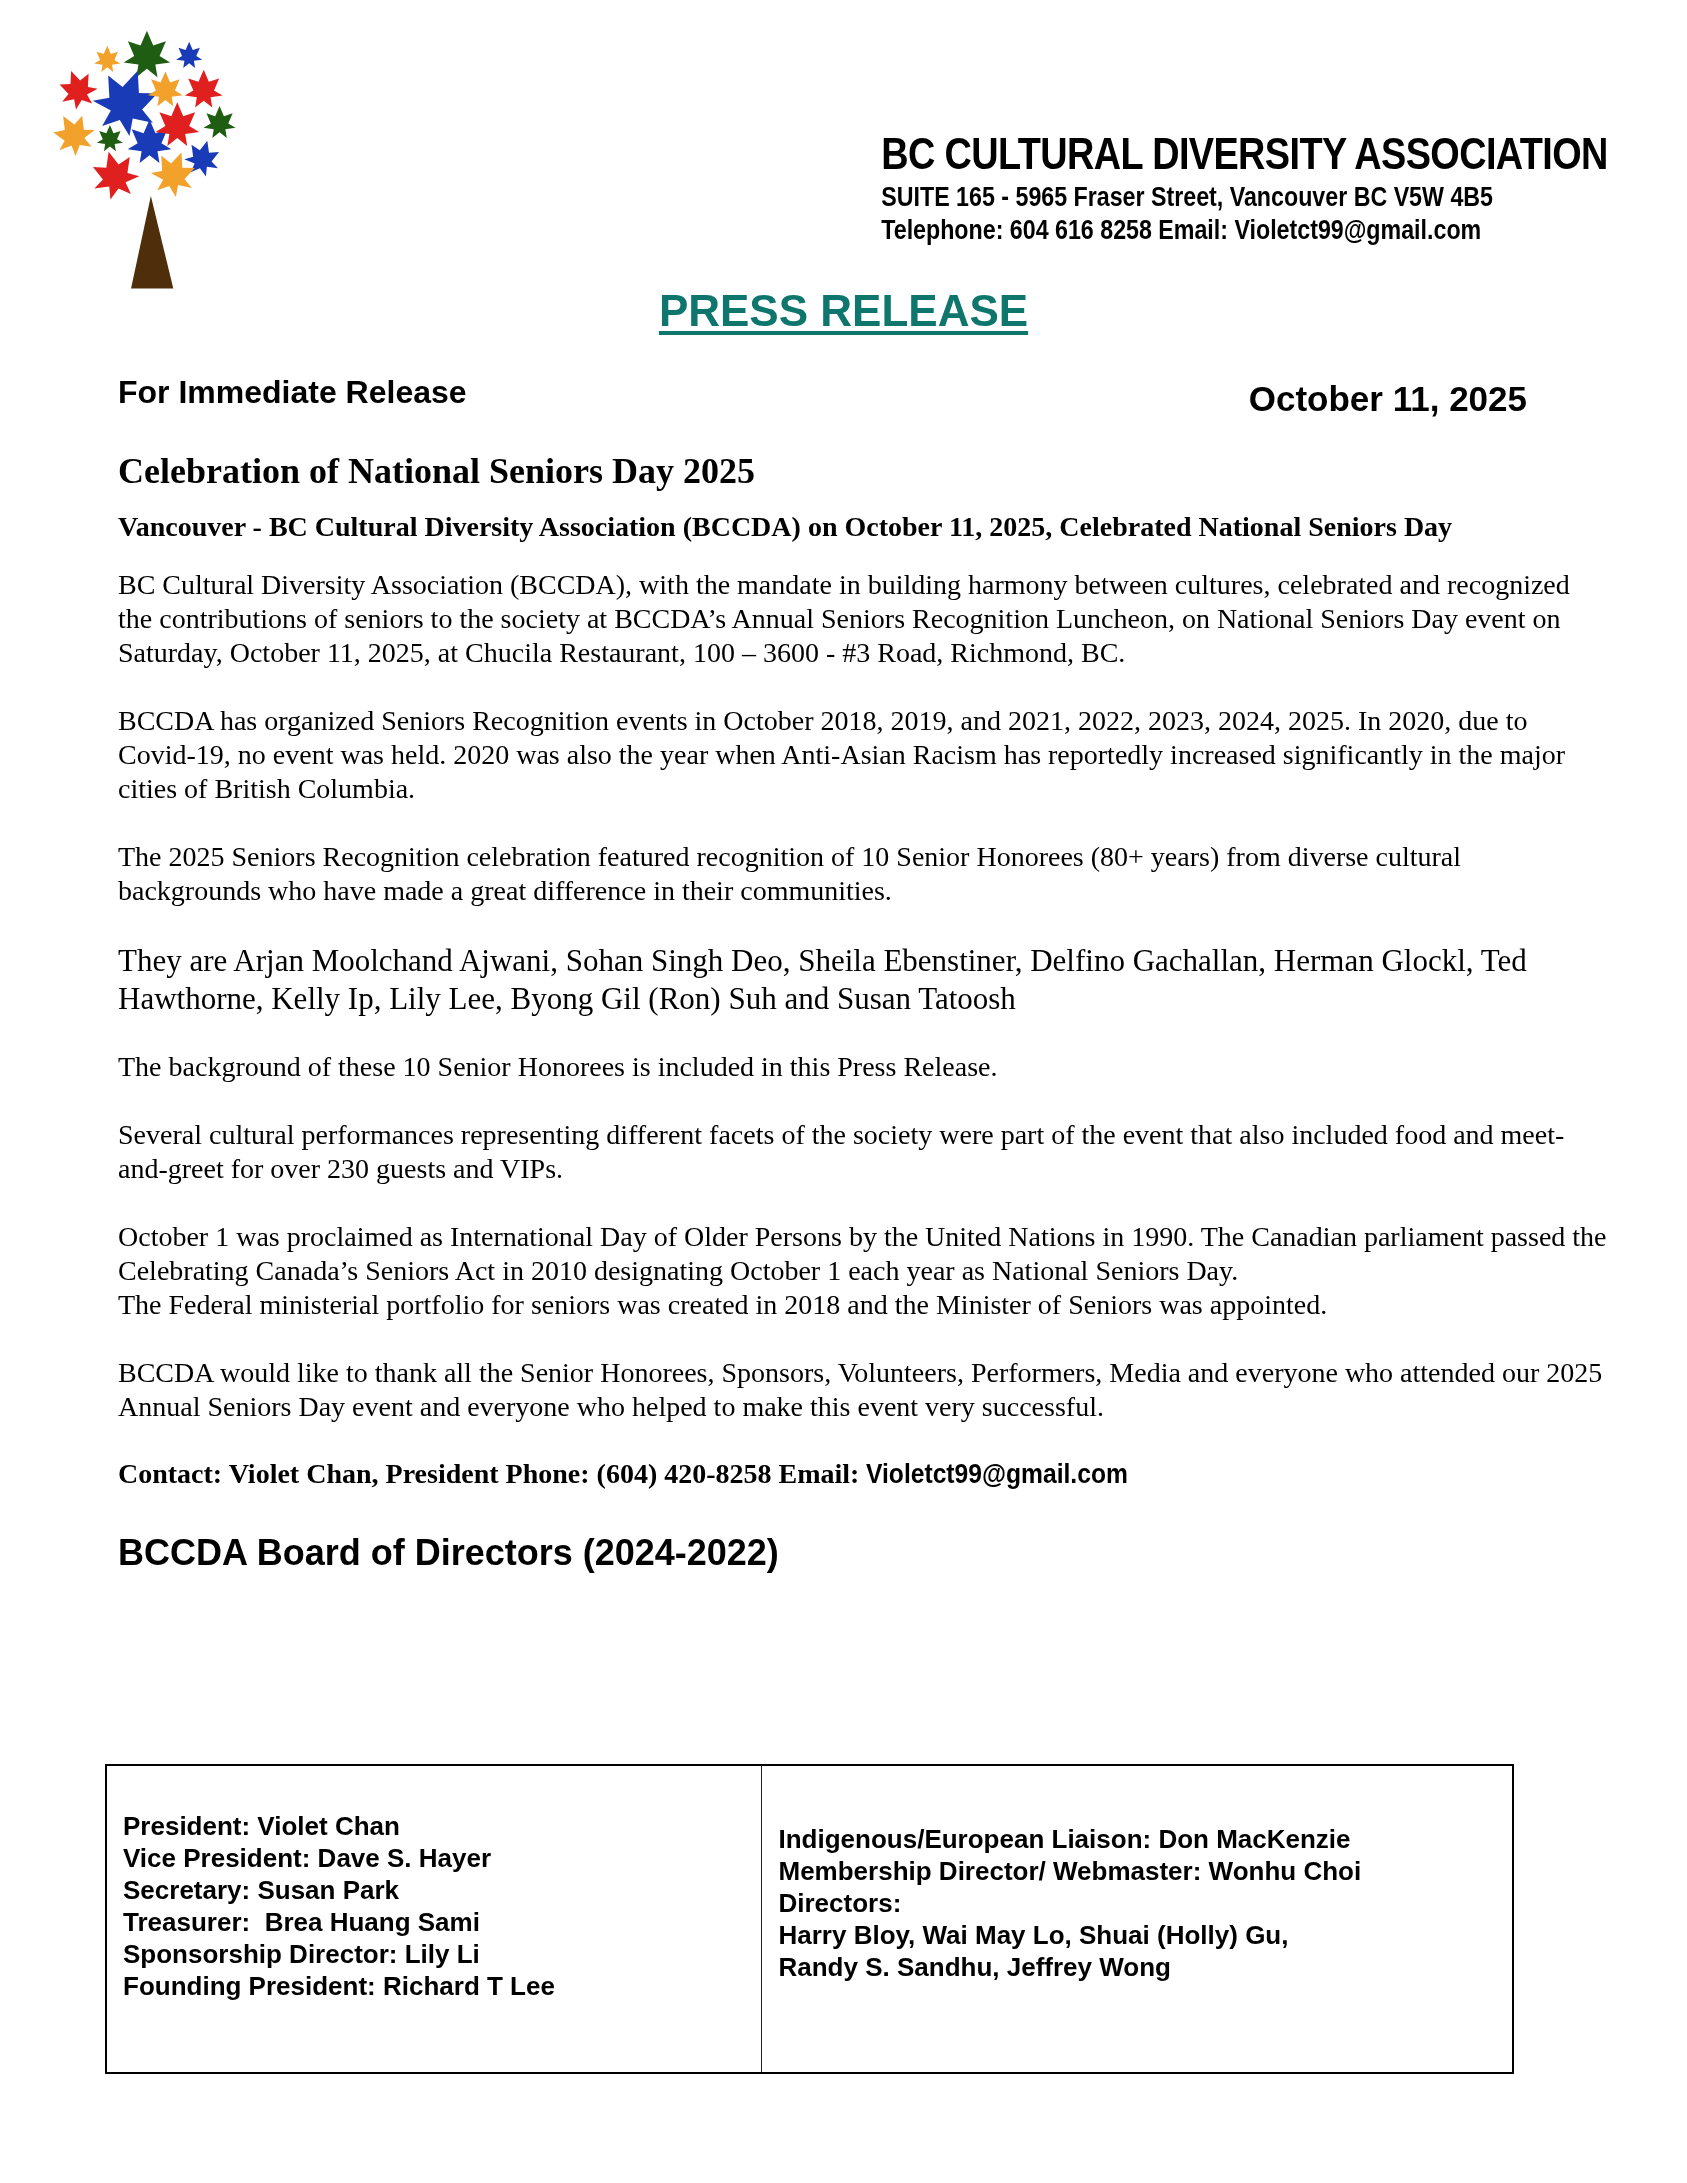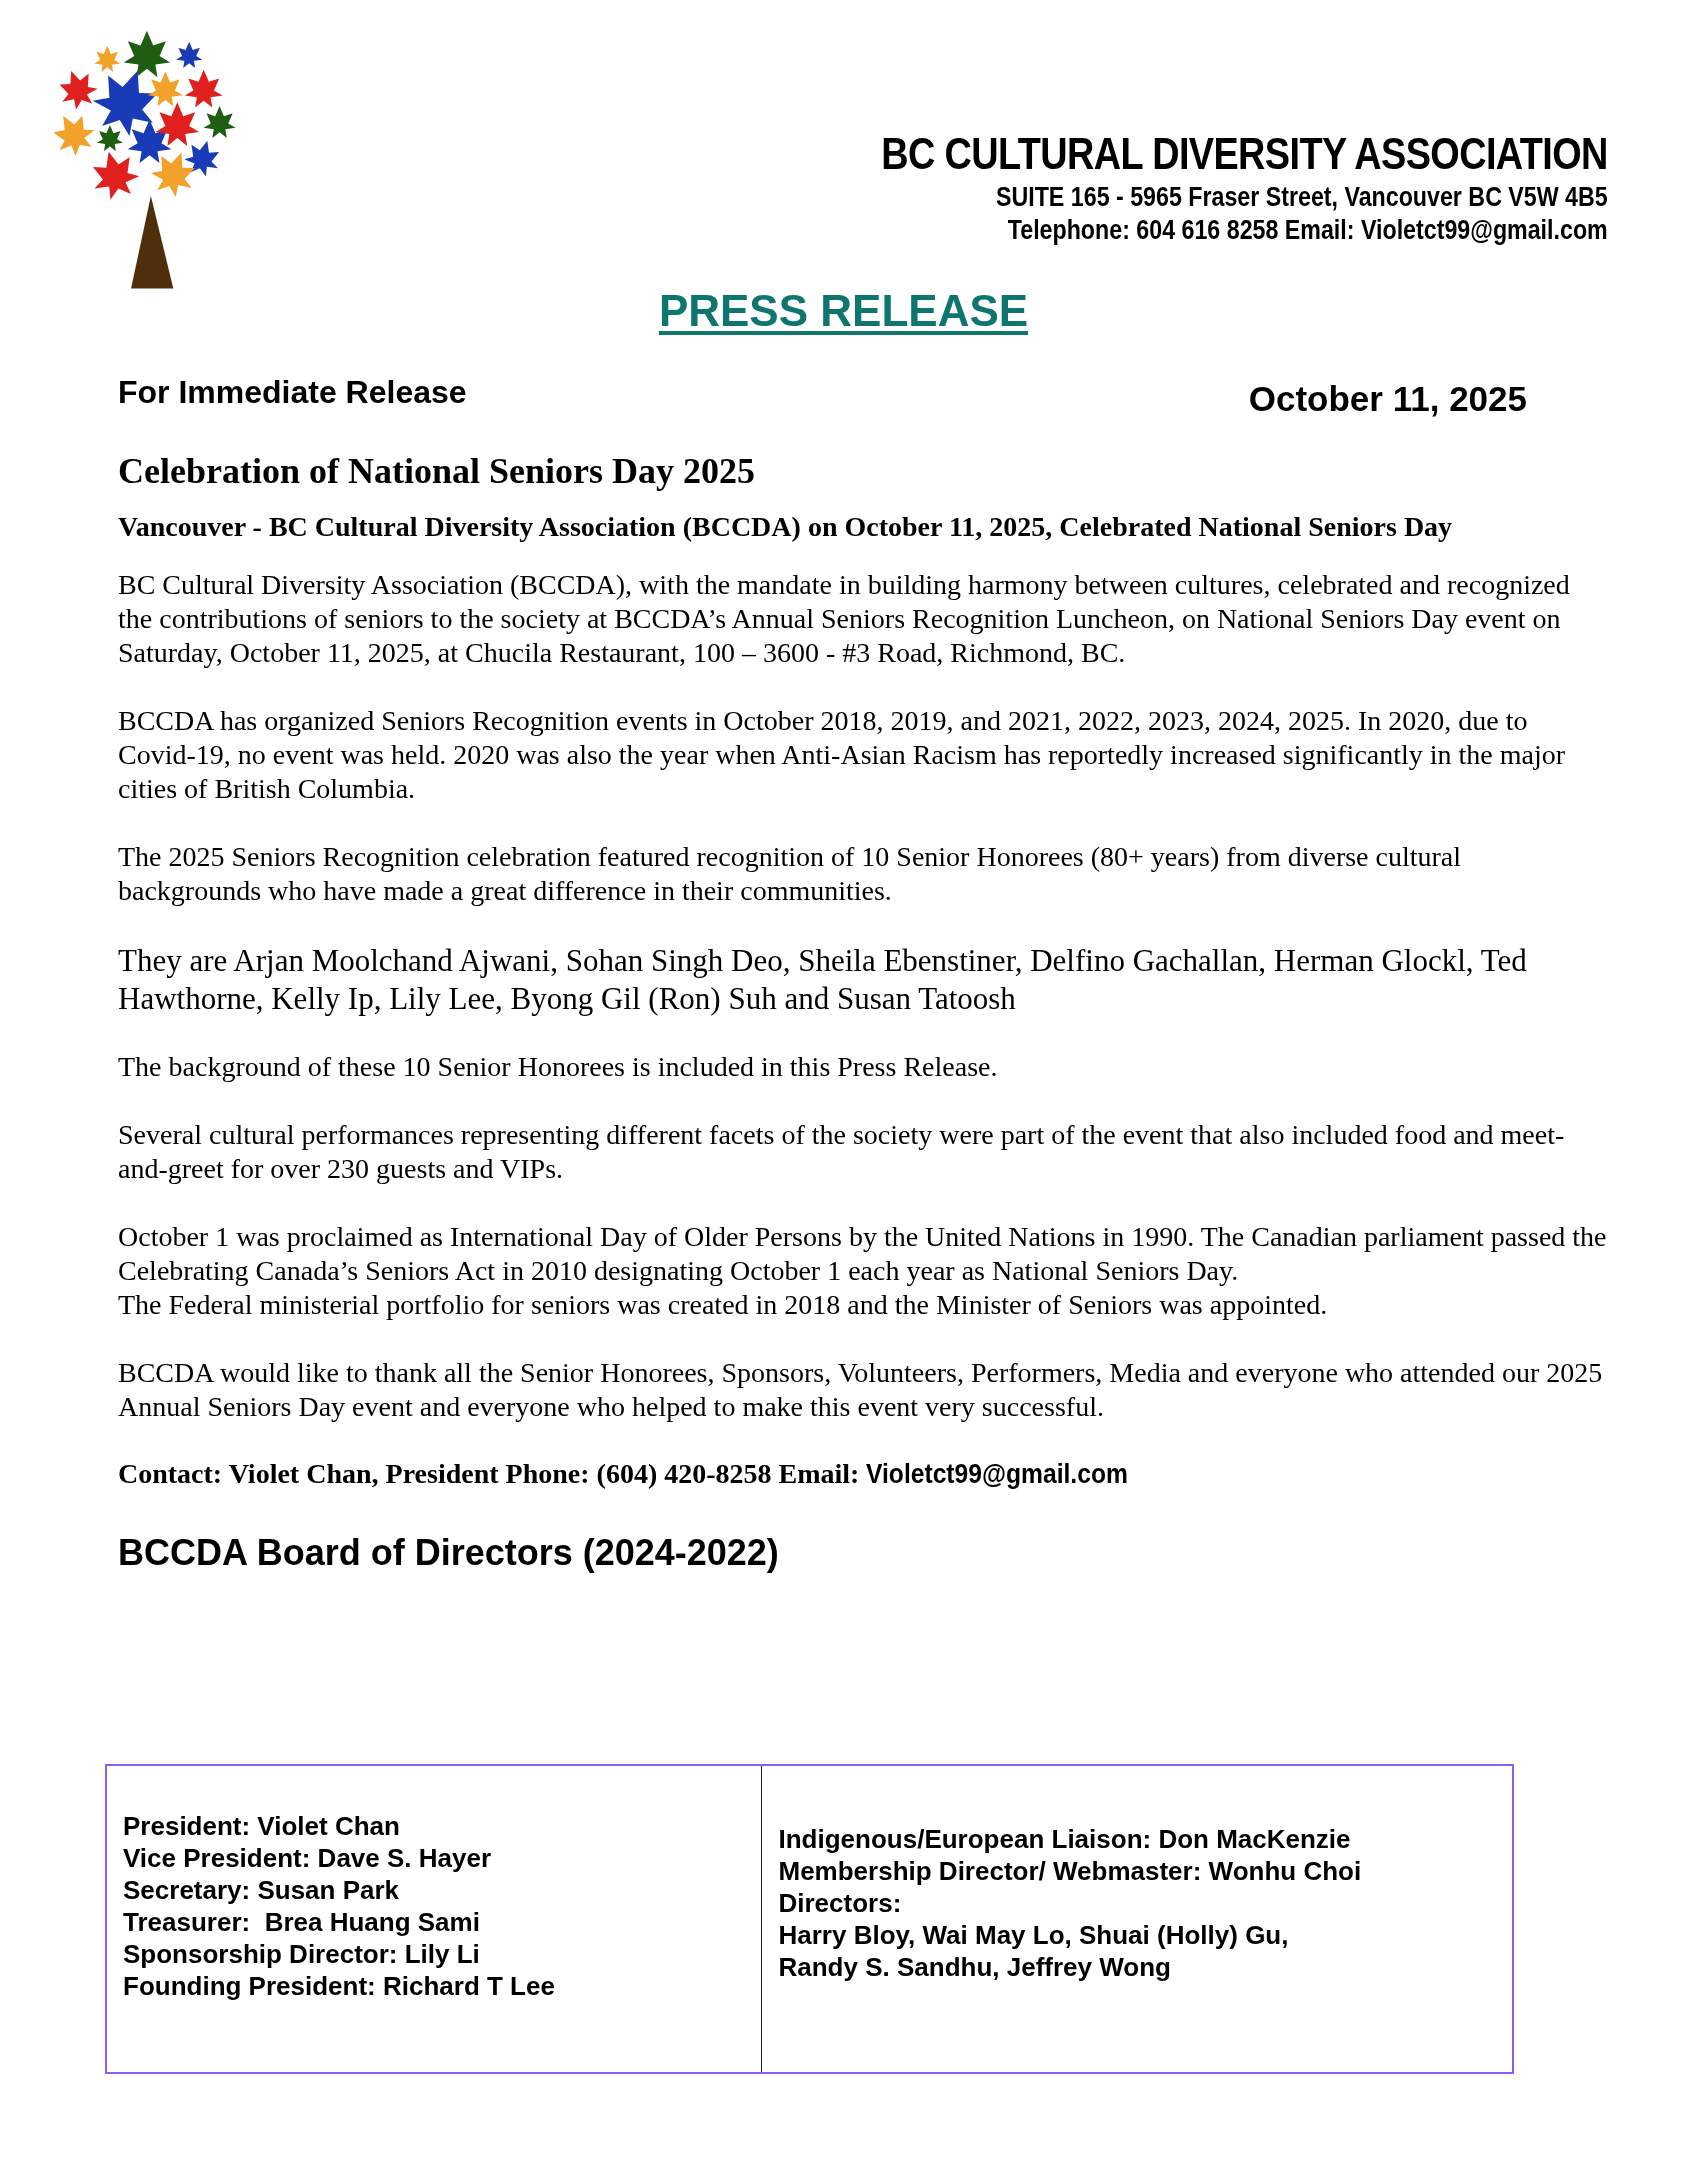--- a/index.html
+++ b/index.html
@@ -2,42 +2,42 @@
 <html style="font-size:10.6px"><head>
 <meta charset="utf-8">
 <style>
   html, body { margin: 0; padding: 0; background: #ffffff; }
   body { width: 1687px; height: 2183px; position: relative; overflow: hidden; color: #000; }
   .sans { font-family: "Liberation Sans", "DejaVu Sans", sans-serif; }
   .serif { font-family: "Liberation Serif", "DejaVu Serif", serif; }
 
   #logo { position: absolute; left: 41px; top: 26.5px; width: 225px; height: 284px; }
 
-  .org { position: absolute; right: 79px; top: 132px; text-align: right; }
+  .org { position: absolute; right: 79px; top: 132px; text-align: left; }
   .org-name { font-size: 44px; font-weight: bold; letter-spacing: -0.7px; transform: scaleX(0.86); transform-origin: right; line-height: 1; white-space: nowrap; }
   .org-line { font-size: 27px; font-weight: bold; transform: scaleX(0.86); transform-origin: right; line-height: 1.2; white-space: nowrap; margin-top: 5.3px; }
   .org-line + .org-line { margin-top: 0; }
 
   .press { position: absolute; left: 0; width: 1687px; top: 286px; text-align: center; }
   .press span { font-size: 44px; font-weight: bold; color: #0f766e; text-decoration: underline; text-decoration-thickness: 4px; text-underline-offset: 5.3px; }
 
   .row-release { position: absolute; left: 118px; top: 374px; width: 1409px; }
   .for-release { font-size: 32px; font-weight: bold; }
   .release-date { position: absolute; right: 0; top: 5.3px; font-size: 35px; font-weight: bold; }
 
   .content { position: absolute; left: 118px; top: 450px; width: 1495px; }
   .headline { font-size: 36px; font-weight: bold; margin: 0 0 17px 0; line-height: 1.2; }
   .subhead { font-size: 28px; font-weight: bold; margin: 0 0 24px 0; line-height: 1.2; }
   .para { font-size: 28px; line-height: 34px; margin: 0 4px 34px 0; }
   .names { font-size: 31px; font-weight: normal; line-height: 38px; margin: 0 0 32px 0; }
   .contact { font-size: 28px; font-weight: bold; margin: 0 0 42px 0; }
   .contact .email { font-family: "Liberation Sans", "DejaVu Sans", sans-serif; transform: scaleX(0.88); display: inline-block; transform-origin: left; }
   .board-title { font-size: 36px; font-weight: bold; margin: 0; }
 
-  .board-table { position: absolute; left: 105px; top: 1764px; width: 1409px; height: 310px; border: 2px solid #8b5cf6; display: flex; box-sizing: border-box; }
+  .board-table { position: absolute; left: 105px; top: 1764px; width: 1409px; height: 310px; border: 2px solid #000000; display: flex; box-sizing: border-box; }
   .board-col { box-sizing: border-box; height: 100%; display: flex; flex-direction: column; justify-content: center; font-size: 26px; font-weight: bold; line-height: 32px; }
   .board-col.left { width: 655px; border-right: 1.3px solid #222; padding-left: 16px; padding-bottom: 26.5px; }
   .board-col.right { flex: 1; padding-left: 16.5px; padding-bottom: 32px; }
 </style>
 </head>
 <body>
 
 <svg id="logo" viewBox="0 0 170 215">
   <defs>
     <path id="leaf" d="M0,-12 L3,-5 L9,-7 L6,0 L11,3 L4,4 L5,10 L0,6 L-5,10 L-4,4 L-11,3 L-6,0 L-9,-7 L-3,-5 Z"></path>

